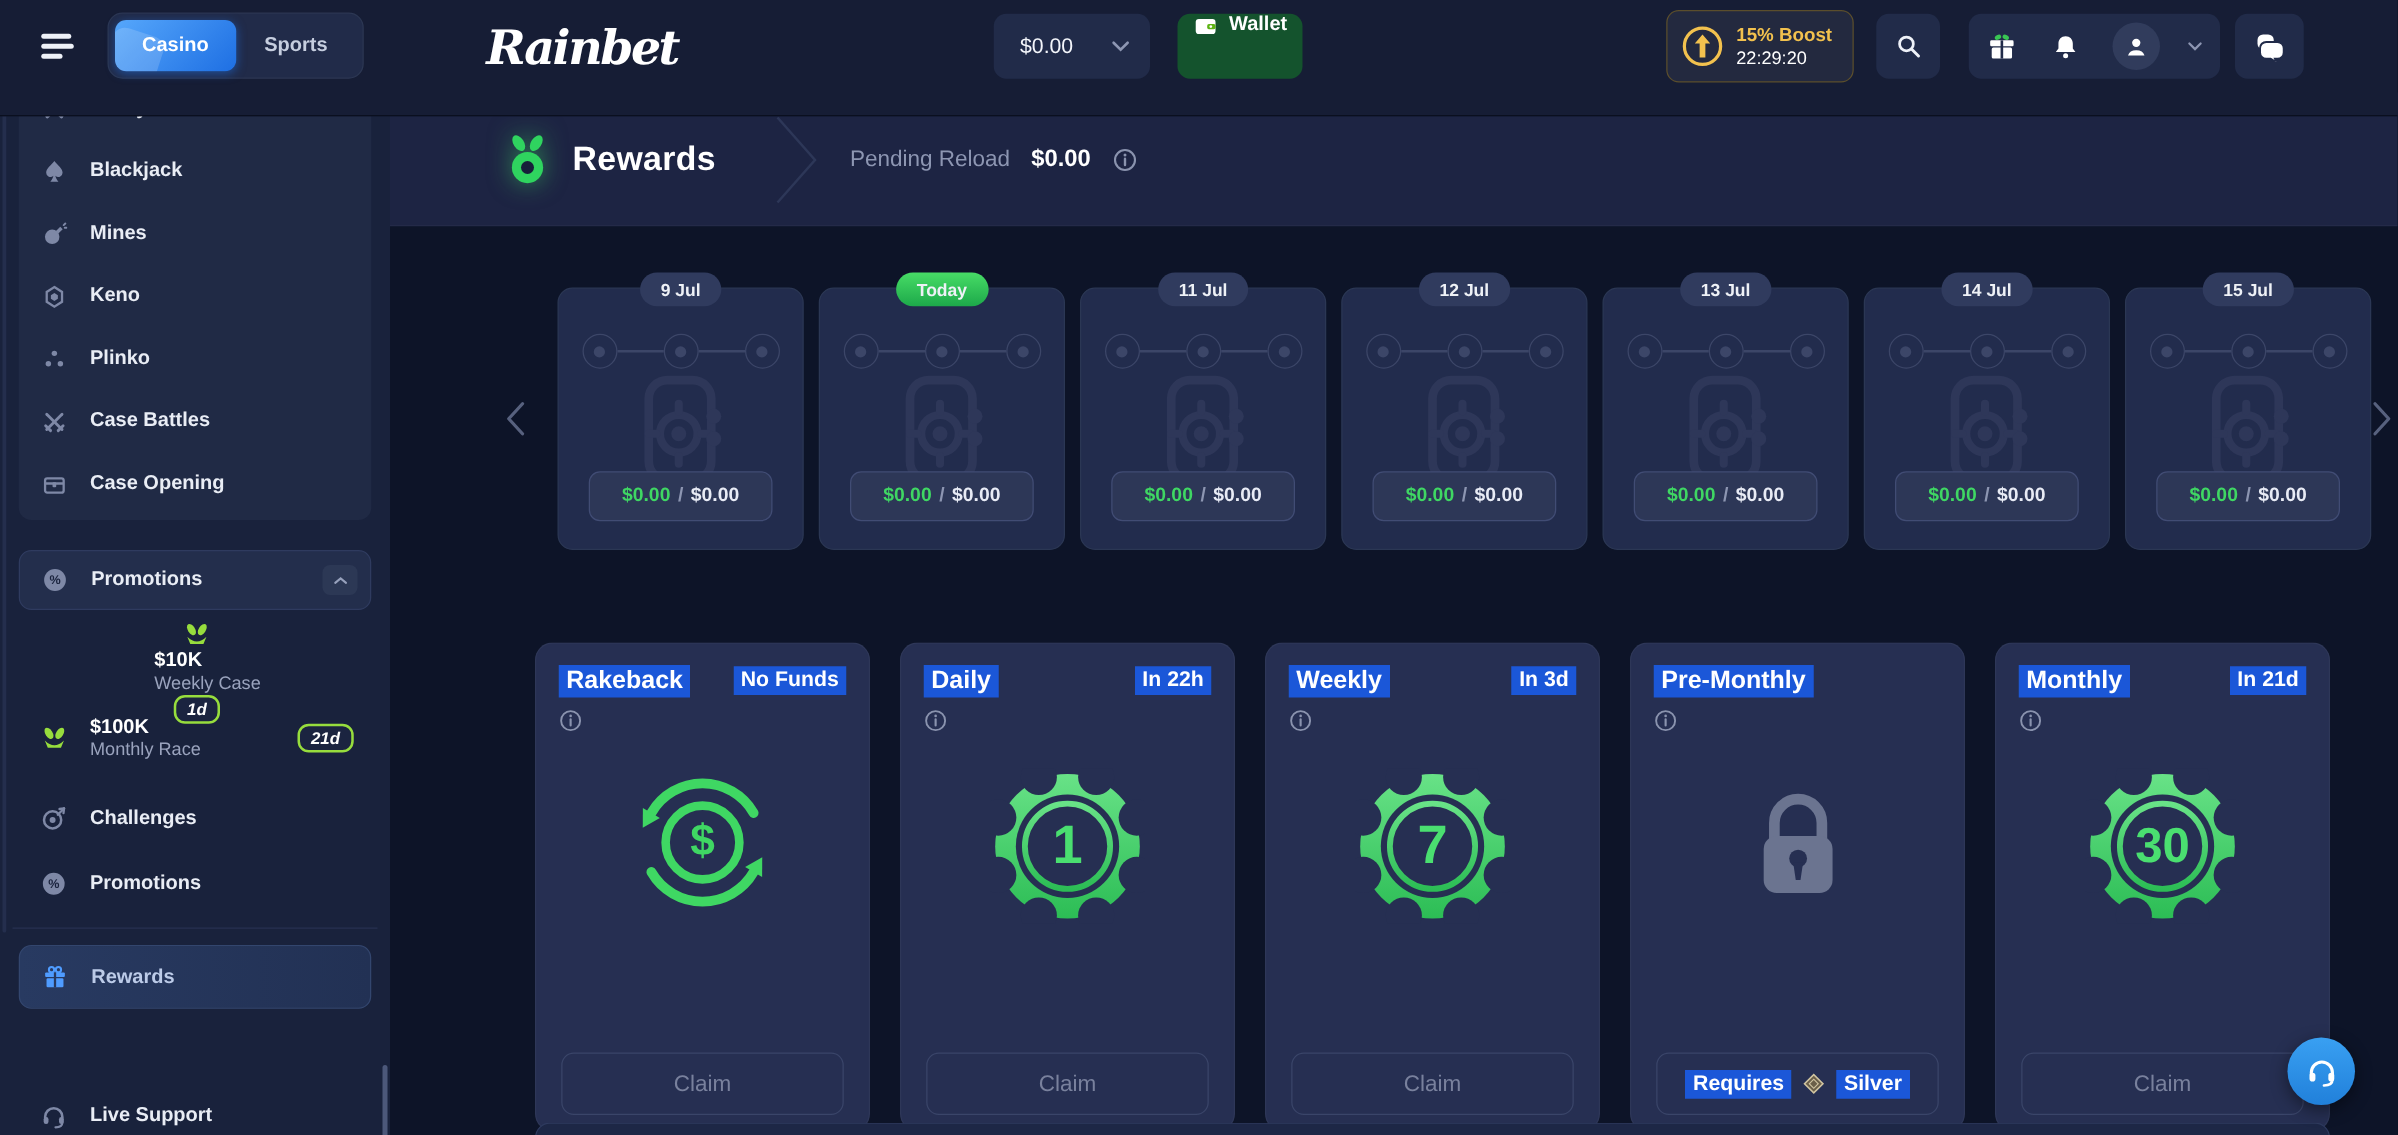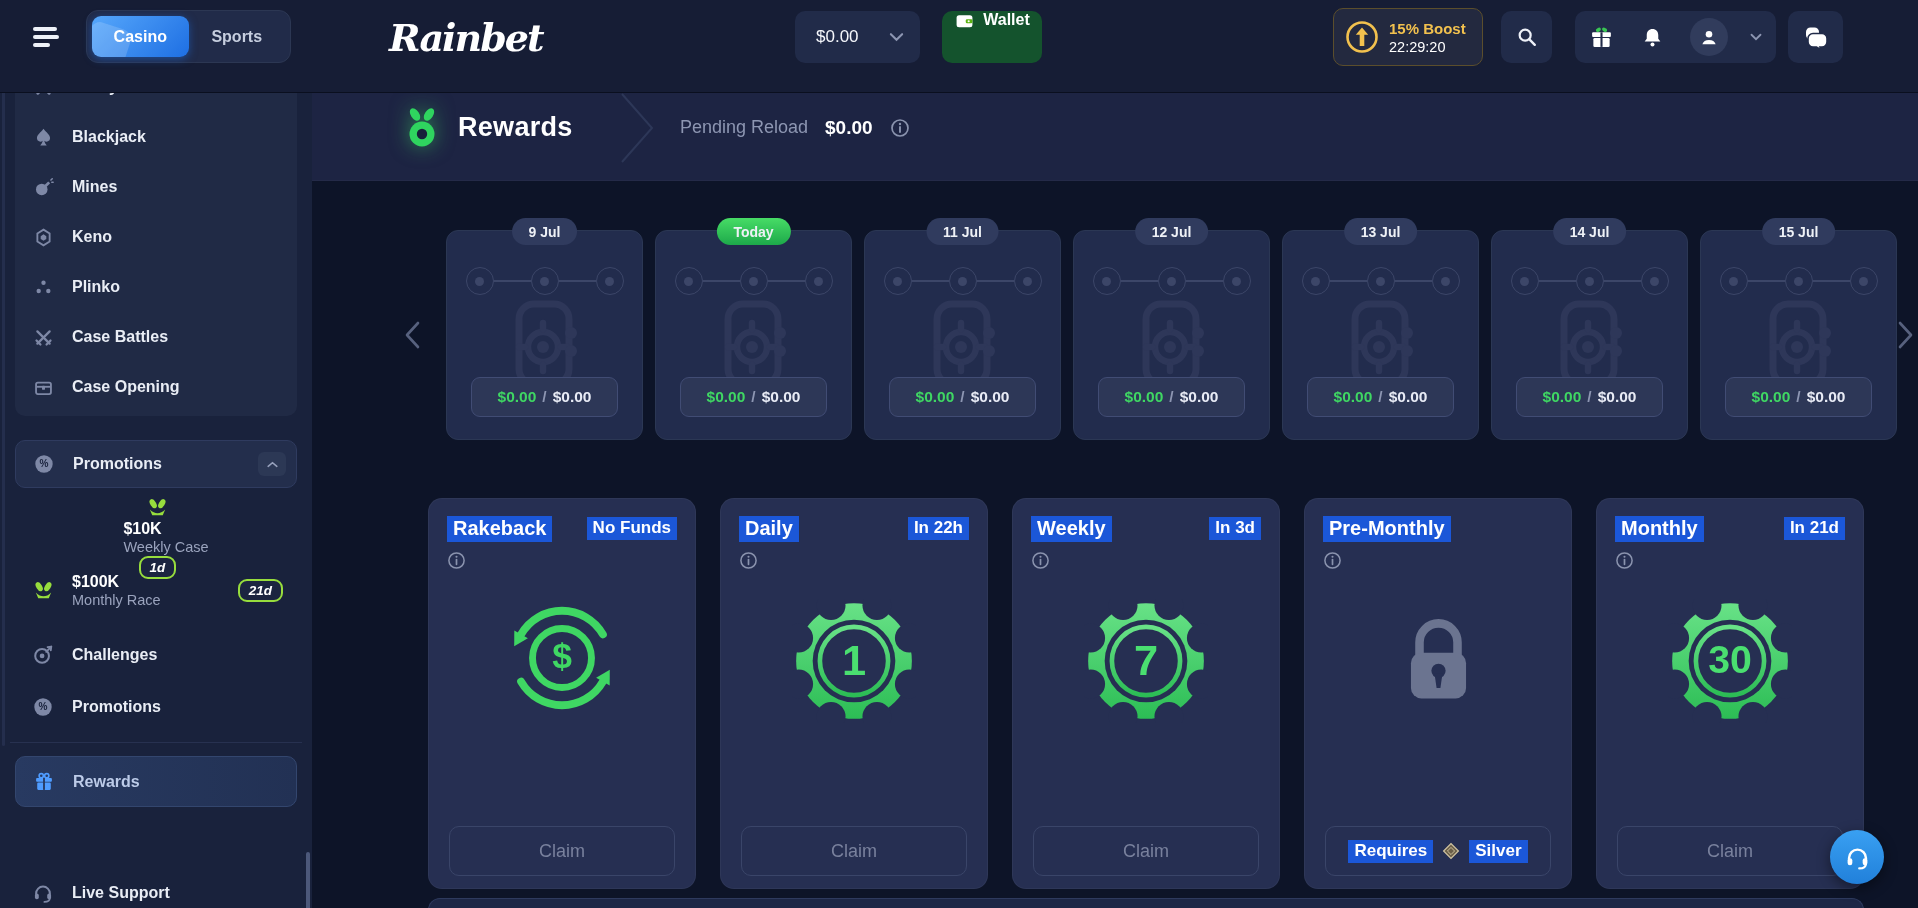--- a/index.html
+++ b/index.html
@@ -106,21 +106,21 @@
   .ddots .c i { width:9px; height:9px; background:#3c4668; border-radius:50%; }
   .ddots .l { width:37px; height:1.5px; background:#3c4668; }
   .dicon { position:absolute; top:68px; left:0; width:100%; display:flex; justify-content:center; }
   .dbar { position:absolute; left:24px; right:24px; bottom:22px; height:40px; background:#2d3757;
     border:1px solid #414c74; border-radius:9px; display:flex; align-items:center; justify-content:center;
     font-size:15.5px; font-weight:800; }
   .dbar .e { color:#3fd763; } .dbar .s { color:#8d96b2; margin:0 6px; font-weight:600; } .dbar .t { color:#e8ebf5; }
 
   #bonuses { position:absolute; left:116px; top:424px; display:flex; gap:24px; }
   .bcard { position:relative; width:268px; height:391px; background:#262f52; border:1px solid rgba(255,255,255,.04);
-    border-radius:14px; }
+    border-radius:14px;margin-top:16px; }
   .bhead { display:flex; justify-content:space-between; align-items:flex-start; padding:17px 18px 0; }
   .sel { background:#1b57d8; color:#fff; padding:1px 6px 2px; }
   .btitle { font-size:20px; font-weight:800; }
   .bstatus { font-size:17px; font-weight:700; margin-top:1px; }
   .binfo { margin:9px 0 0 18px; }
   .bicon { position:absolute; top:100px; left:0; width:100%; display:flex; justify-content:center; }
   .bbtn { position:absolute; left:20px; right:20px; bottom:12px; height:50px; border:1.5px solid #3a4569;
     border-radius:10px; display:flex; align-items:center; justify-content:center; gap:9px;
     font-size:18px; color:#79819d; cursor:pointer; }
   .bbtn .req { font-size:17px; font-weight:700; }

